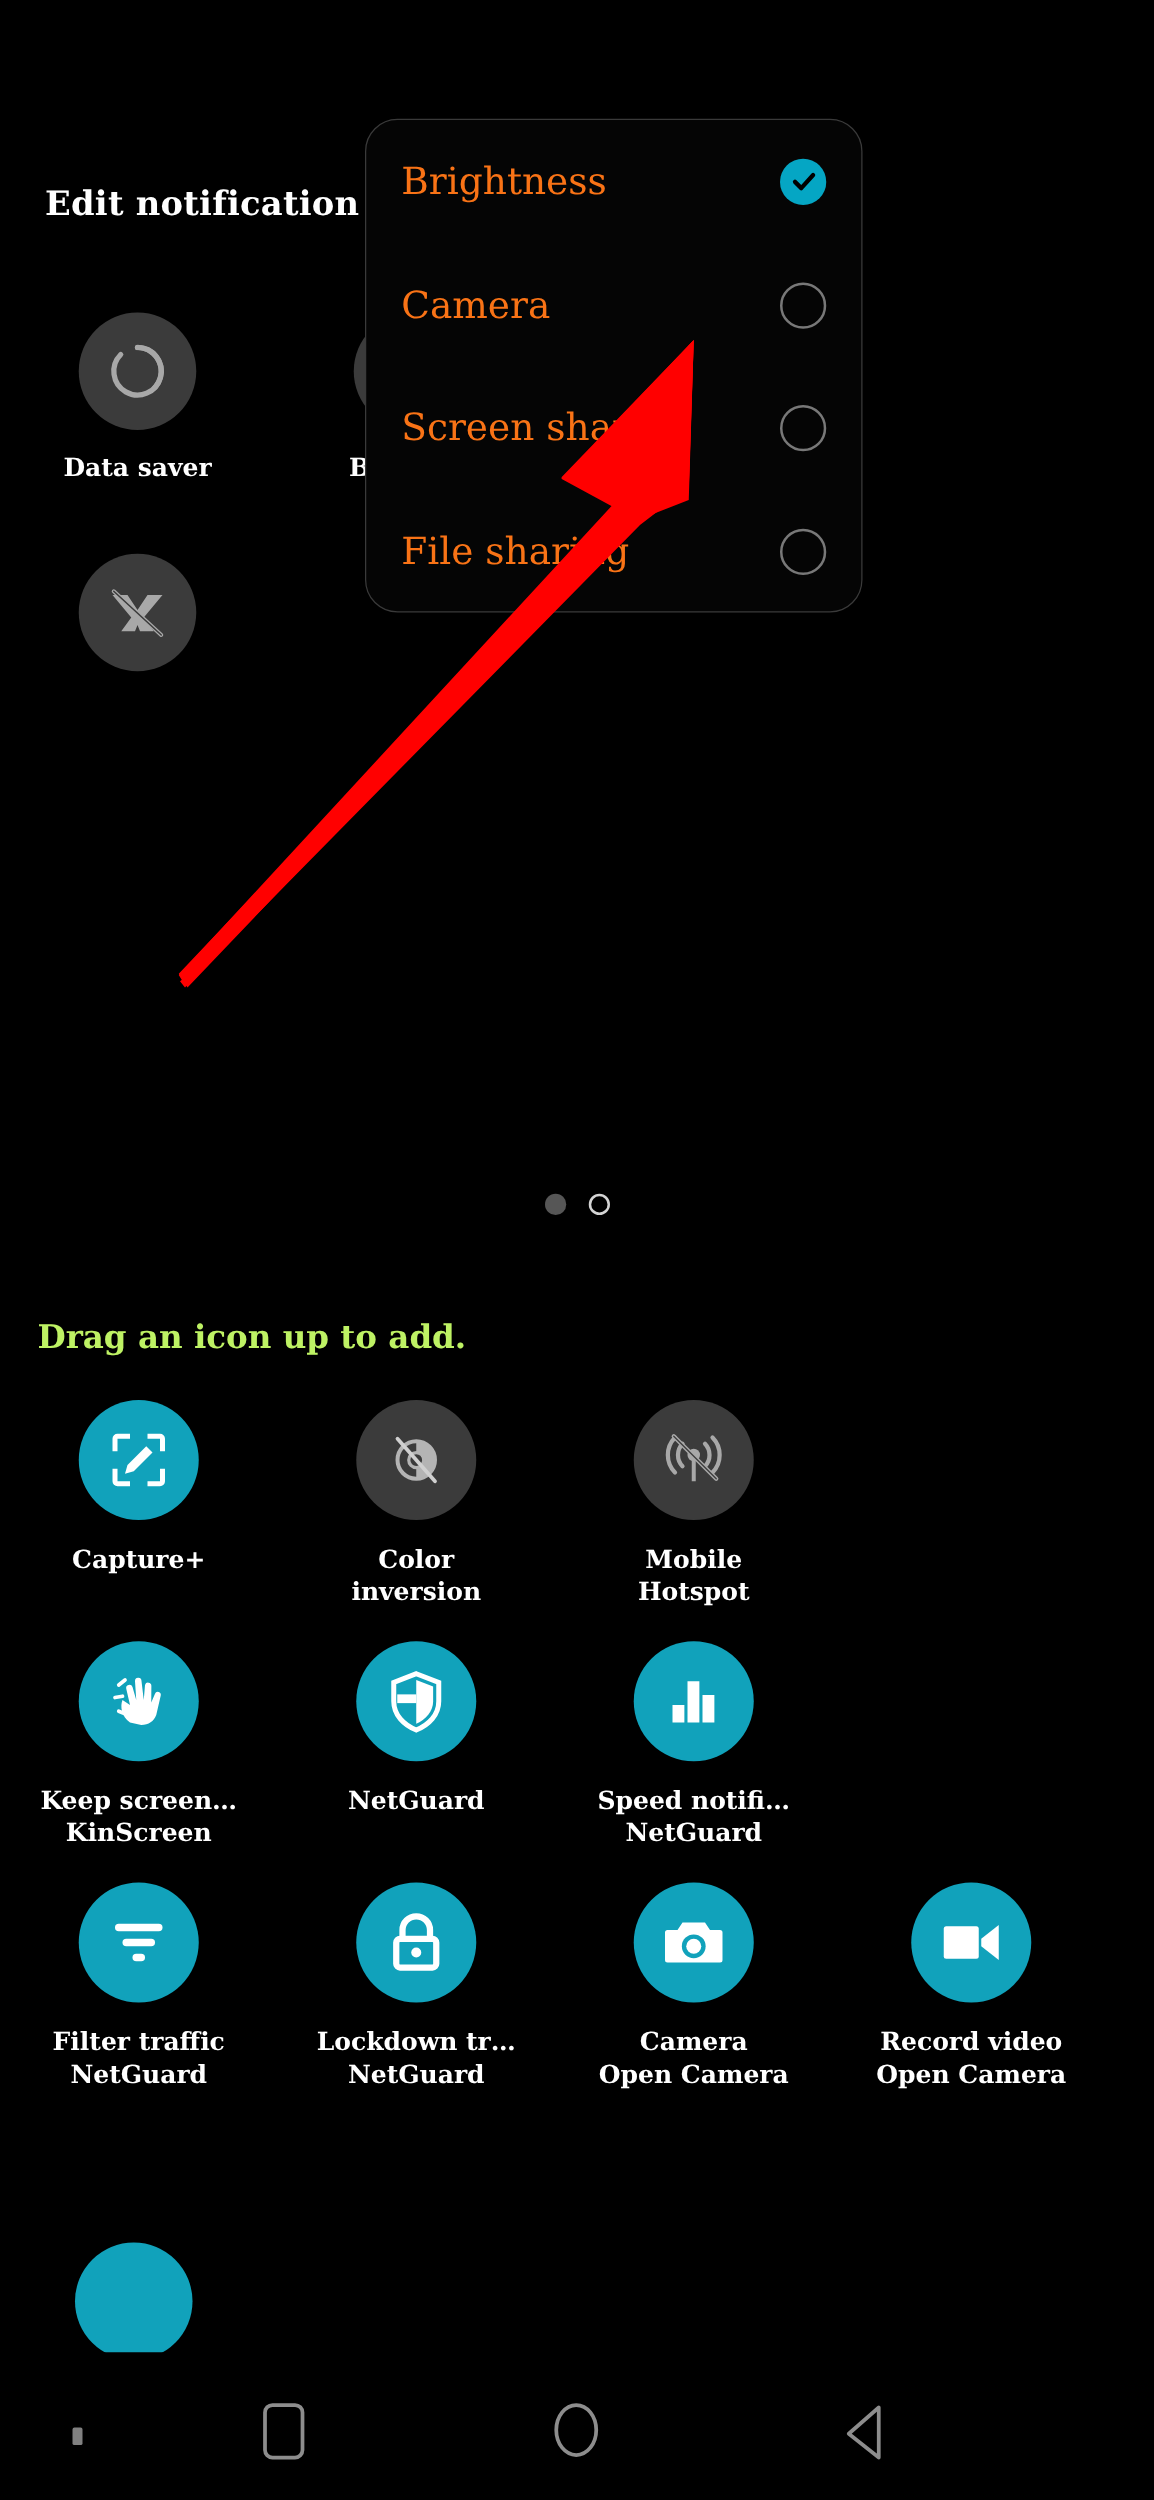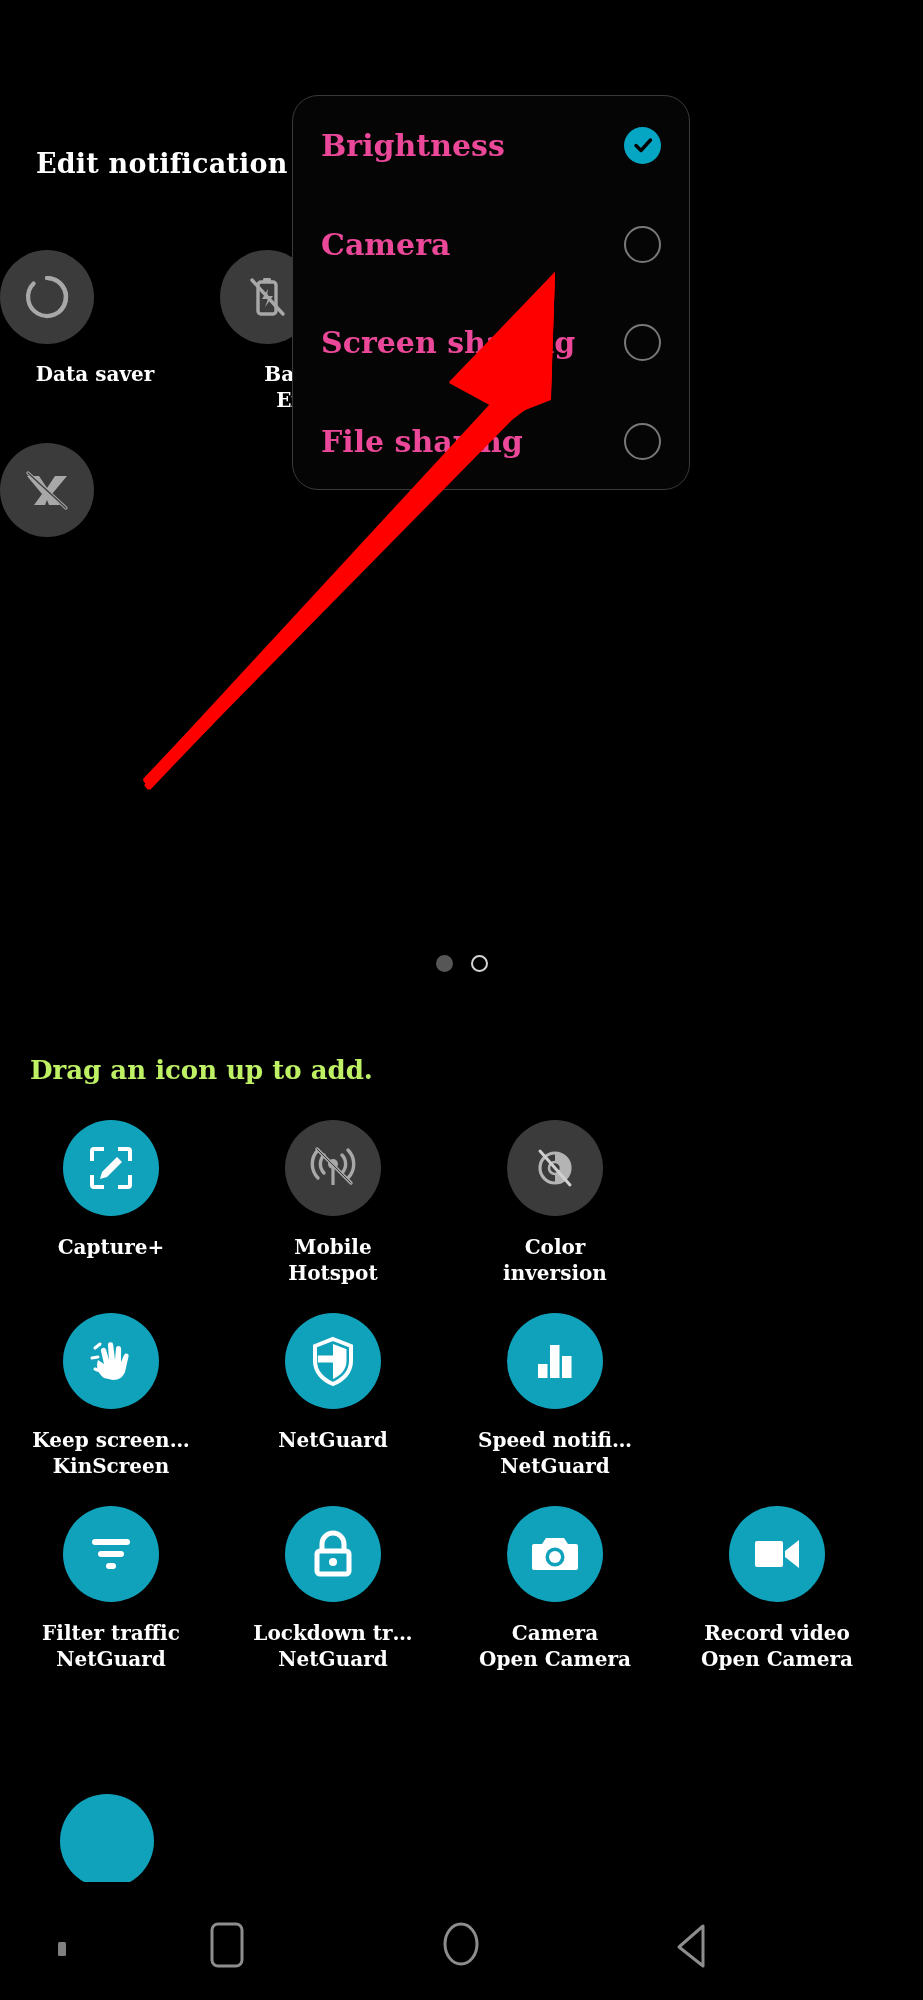--- a/index.html
+++ b/index.html
@@ -29,21 +29,21 @@
     left:0; top:250px; width:923px;
   }
   .tile-row {
     display:flex;
     width:923px;
   }
   .tile {
     width:220px;
     display:flex;
     flex-direction:column;
-    align-items:flex-start;
+    align-items:center;
     margin-bottom:30px;
   }
   .tile .bubble {
     width:94px; height:94px;
     border-radius:50%;
     display:flex; align-items:center; justify-content:center;
     margin-bottom:18px;
   }
   .bubble.off { background:#3b3b3b; }
   .bubble.on  { background:#11a2bb; }
@@ -106,21 +106,21 @@
     border:1px solid #3a3a3a;
     border-radius:26px;
     padding:0 28px;
     z-index:5;
   }
   .dialog-row {
     height:98.75px;
     display:flex; align-items:center; justify-content:space-between;
   }
   .dialog-row .dlabel {
-    font-size:30px; font-weight:bold; color:#ec4899;
+    font-size:30px; font-weight:normal; color:#f97316;
     white-space:nowrap;
   }
   .radio {
     width:37px; height:37px; border-radius:50%;
     border:2.5px solid #787878;
     flex:0 0 auto;
   }
   .radio.checked {
     border:none;
     background:#05a6c4;
@@ -231,51 +231,51 @@
         <div class="bubble on" style="background:#11a2bb">
           <svg width="50" height="50" viewBox="0 0 50 50">
             <path d="M6 16 V8 a2 2 0 0 1 2 -2 H16" fill="none" stroke="#fff" stroke-width="4" stroke-linecap="square"></path>
             <path d="M34 6 H42 a2 2 0 0 1 2 2 V16" fill="none" stroke="#fff" stroke-width="4" stroke-linecap="square"></path>
             <path d="M44 34 V42 a2 2 0 0 1 -2 2 H34" fill="none" stroke="#fff" stroke-width="4" stroke-linecap="square"></path>
             <path d="M16 44 H8 a2 2 0 0 1 -2 -2 V34" fill="none" stroke="#fff" stroke-width="4" stroke-linecap="square"></path>
             <path d="M31 14 l5 5 L21 34 l-7 2 l2 -7 Z" fill="#fff"></path>
           </svg>
         </div>
         <div class="label">Capture+</div>
+      </div>
+
+      <div class="tray-item">
+        <div class="bubble off" style="background:#3b3b3b">
+          <svg width="50" height="50" viewBox="0 0 50 50">
+            <circle cx="25" cy="25" r="15" fill="none" stroke="#b4b4b4" stroke-width="3.2"></circle>
+            <path d="M25 10 a15 15 0 0 1 0 30 Z" fill="#b4b4b4"></path>
+            <circle cx="25" cy="25" r="6" fill="#3b3b3b"></circle>
+            <circle cx="25" cy="25" r="6" fill="none" stroke="#b4b4b4" stroke-width="2.6"></circle>
+            <line x1="10" y1="8" x2="40" y2="42" stroke="#d0d0d0" stroke-width="3" stroke-linecap="round"></line>
+          </svg>
+        </div>
+        <div class="label">Color<br>inversion</div>
       </div>
 
       <div class="tray-item">
         <div class="bubble off" style="background:#3b3b3b">
           <svg width="50" height="50" viewBox="0 0 50 50">
             <circle cx="25" cy="21" r="5" fill="#a8a8a8"></circle>
             <path d="M16 12 a13 13 0 0 0 0 18" fill="none" stroke="#a8a8a8" stroke-width="3.4" stroke-linecap="round"></path>
             <path d="M34 12 a13 13 0 0 1 0 18" fill="none" stroke="#a8a8a8" stroke-width="3.4" stroke-linecap="round"></path>
             <path d="M10 7 a20 20 0 0 0 0 28" fill="none" stroke="#a8a8a8" stroke-width="3.4" stroke-linecap="round"></path>
             <path d="M40 7 a20 20 0 0 1 0 28" fill="none" stroke="#a8a8a8" stroke-width="3.4" stroke-linecap="round"></path>
             <rect x="23.4" y="23" width="3.2" height="19" fill="#a8a8a8"></rect>
             <line x1="9" y1="6" x2="43" y2="40" stroke="#a8a8a8" stroke-width="3.4" stroke-linecap="round"></line>
             <line x1="9" y1="6" x2="43" y2="40" stroke="#3b3b3b" stroke-width="1" stroke-linecap="round"></line>
           </svg>
         </div>
         <div class="label">Mobile<br>Hotspot</div>
       </div>
 
-      <div class="tray-item">
-        <div class="bubble off" style="background:#3b3b3b">
-          <svg width="50" height="50" viewBox="0 0 50 50">
-            <circle cx="25" cy="25" r="15" fill="none" stroke="#b4b4b4" stroke-width="3.2"></circle>
-            <path d="M25 10 a15 15 0 0 1 0 30 Z" fill="#b4b4b4"></path>
-            <circle cx="25" cy="25" r="6" fill="#3b3b3b"></circle>
-            <circle cx="25" cy="25" r="6" fill="none" stroke="#b4b4b4" stroke-width="2.6"></circle>
-            <line x1="10" y1="8" x2="40" y2="42" stroke="#d0d0d0" stroke-width="3" stroke-linecap="round"></line>
-          </svg>
-        </div>
-        <div class="label">Color<br>inversion</div>
-      </div>
-
       <div class="tray-item"></div>
     </div>
 
     <div class="tray-row">
 
 
       <div class="tray-item">
         <div class="bubble on" style="background:#11a2bb">
           <svg width="50" height="50" viewBox="0 0 50 50">
             <path d="M18 42 C11 37 10 29 12 24 L18 28 L15 15 a2.6 2.6 0 0 1 5 -1.4 L23 24 L22 9 a2.6 2.6 0 0 1 5.2 -.3 L29 24 L30 12 a2.6 2.6 0 0 1 5.1 .6 L35 26 L38 19 a2.4 2.4 0 0 1 4.6 1.3 L39 36 C37 41 33 44 27 44 Z" fill="#fff"></path>

